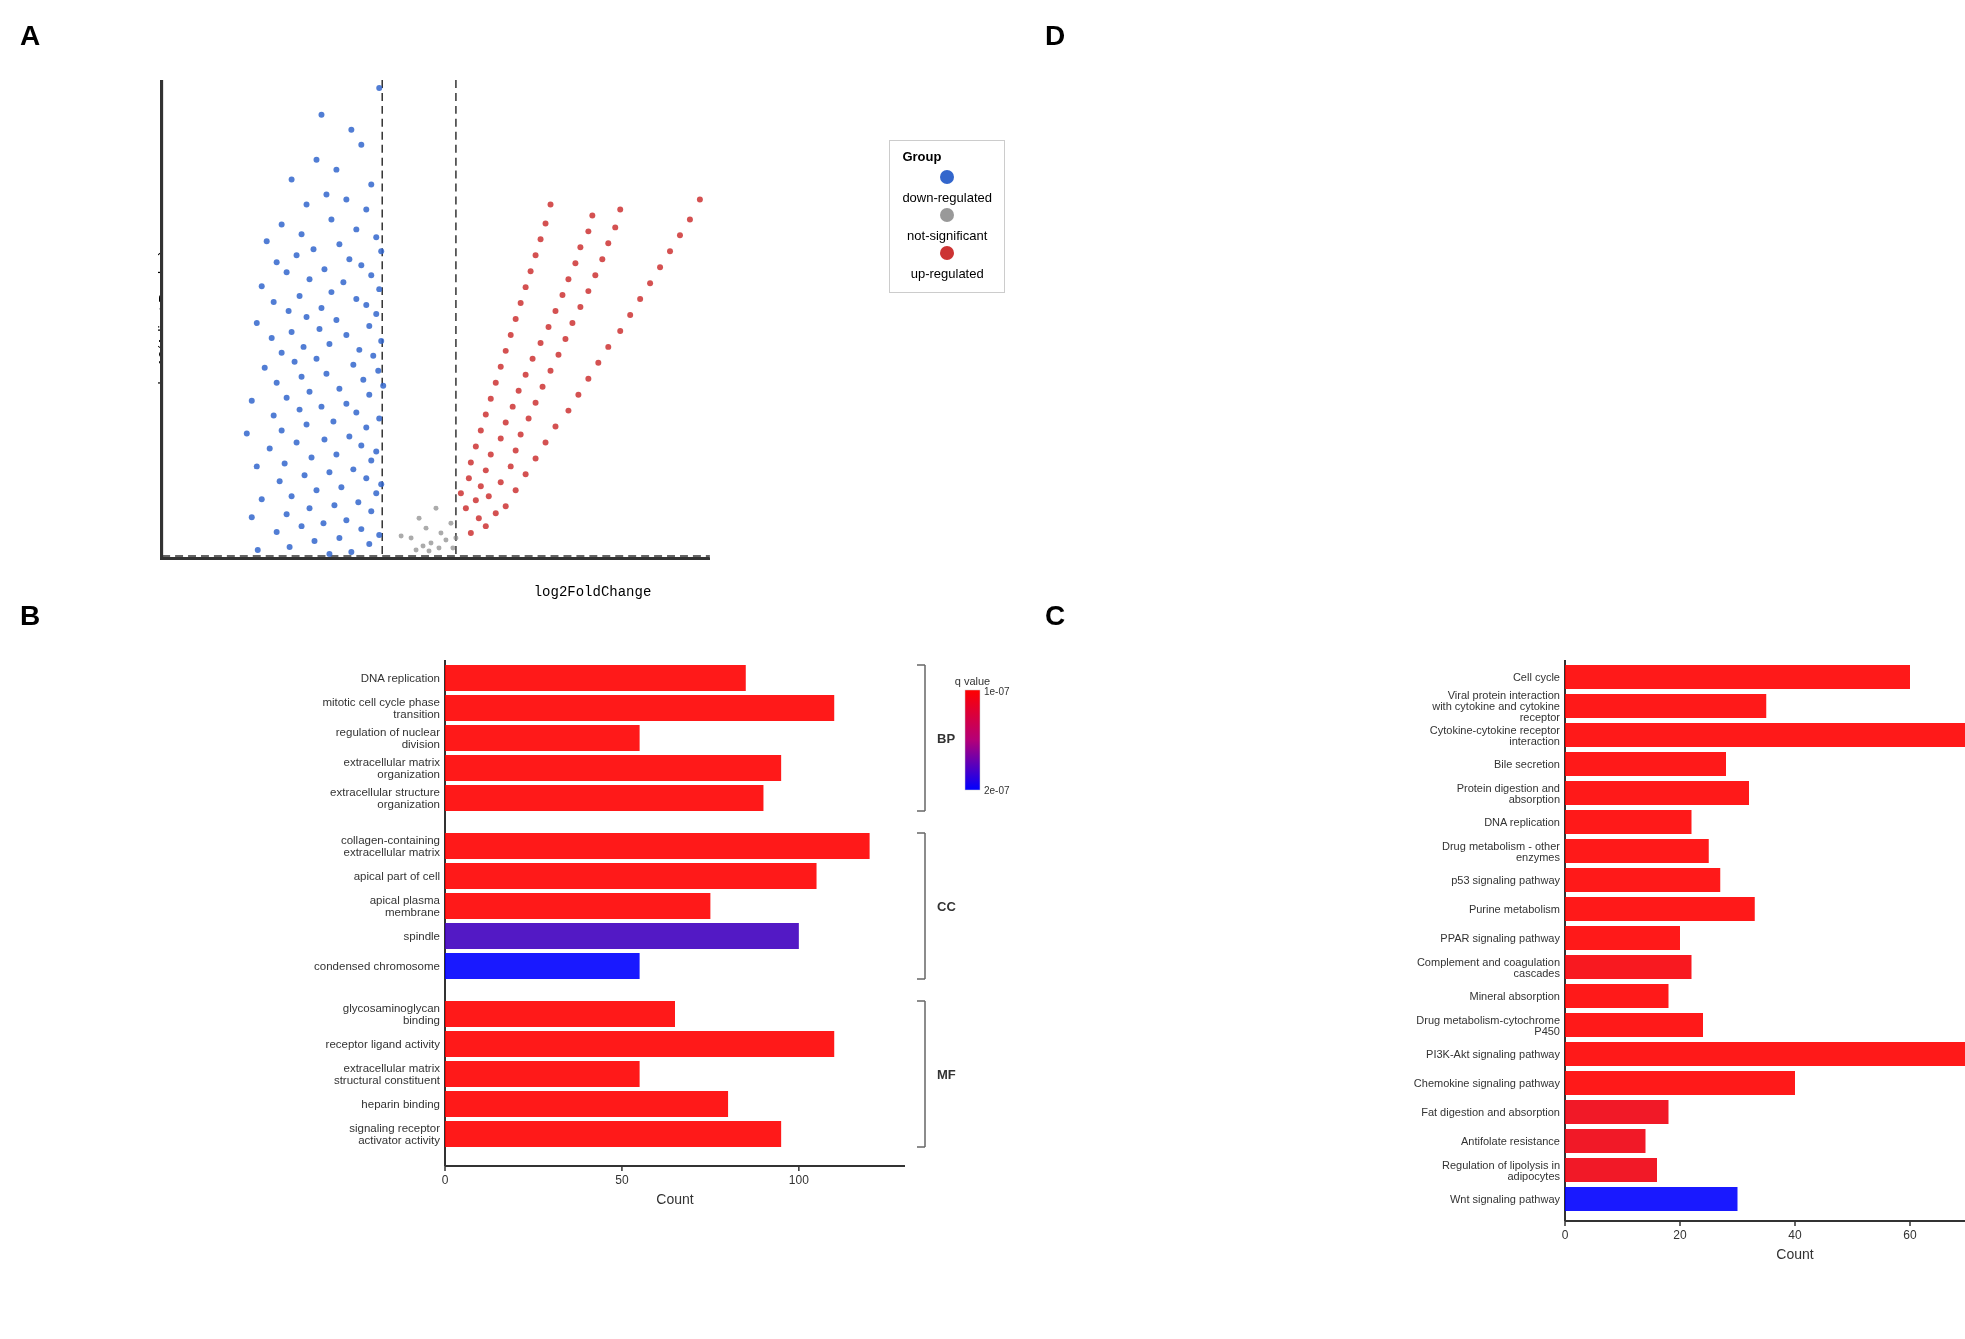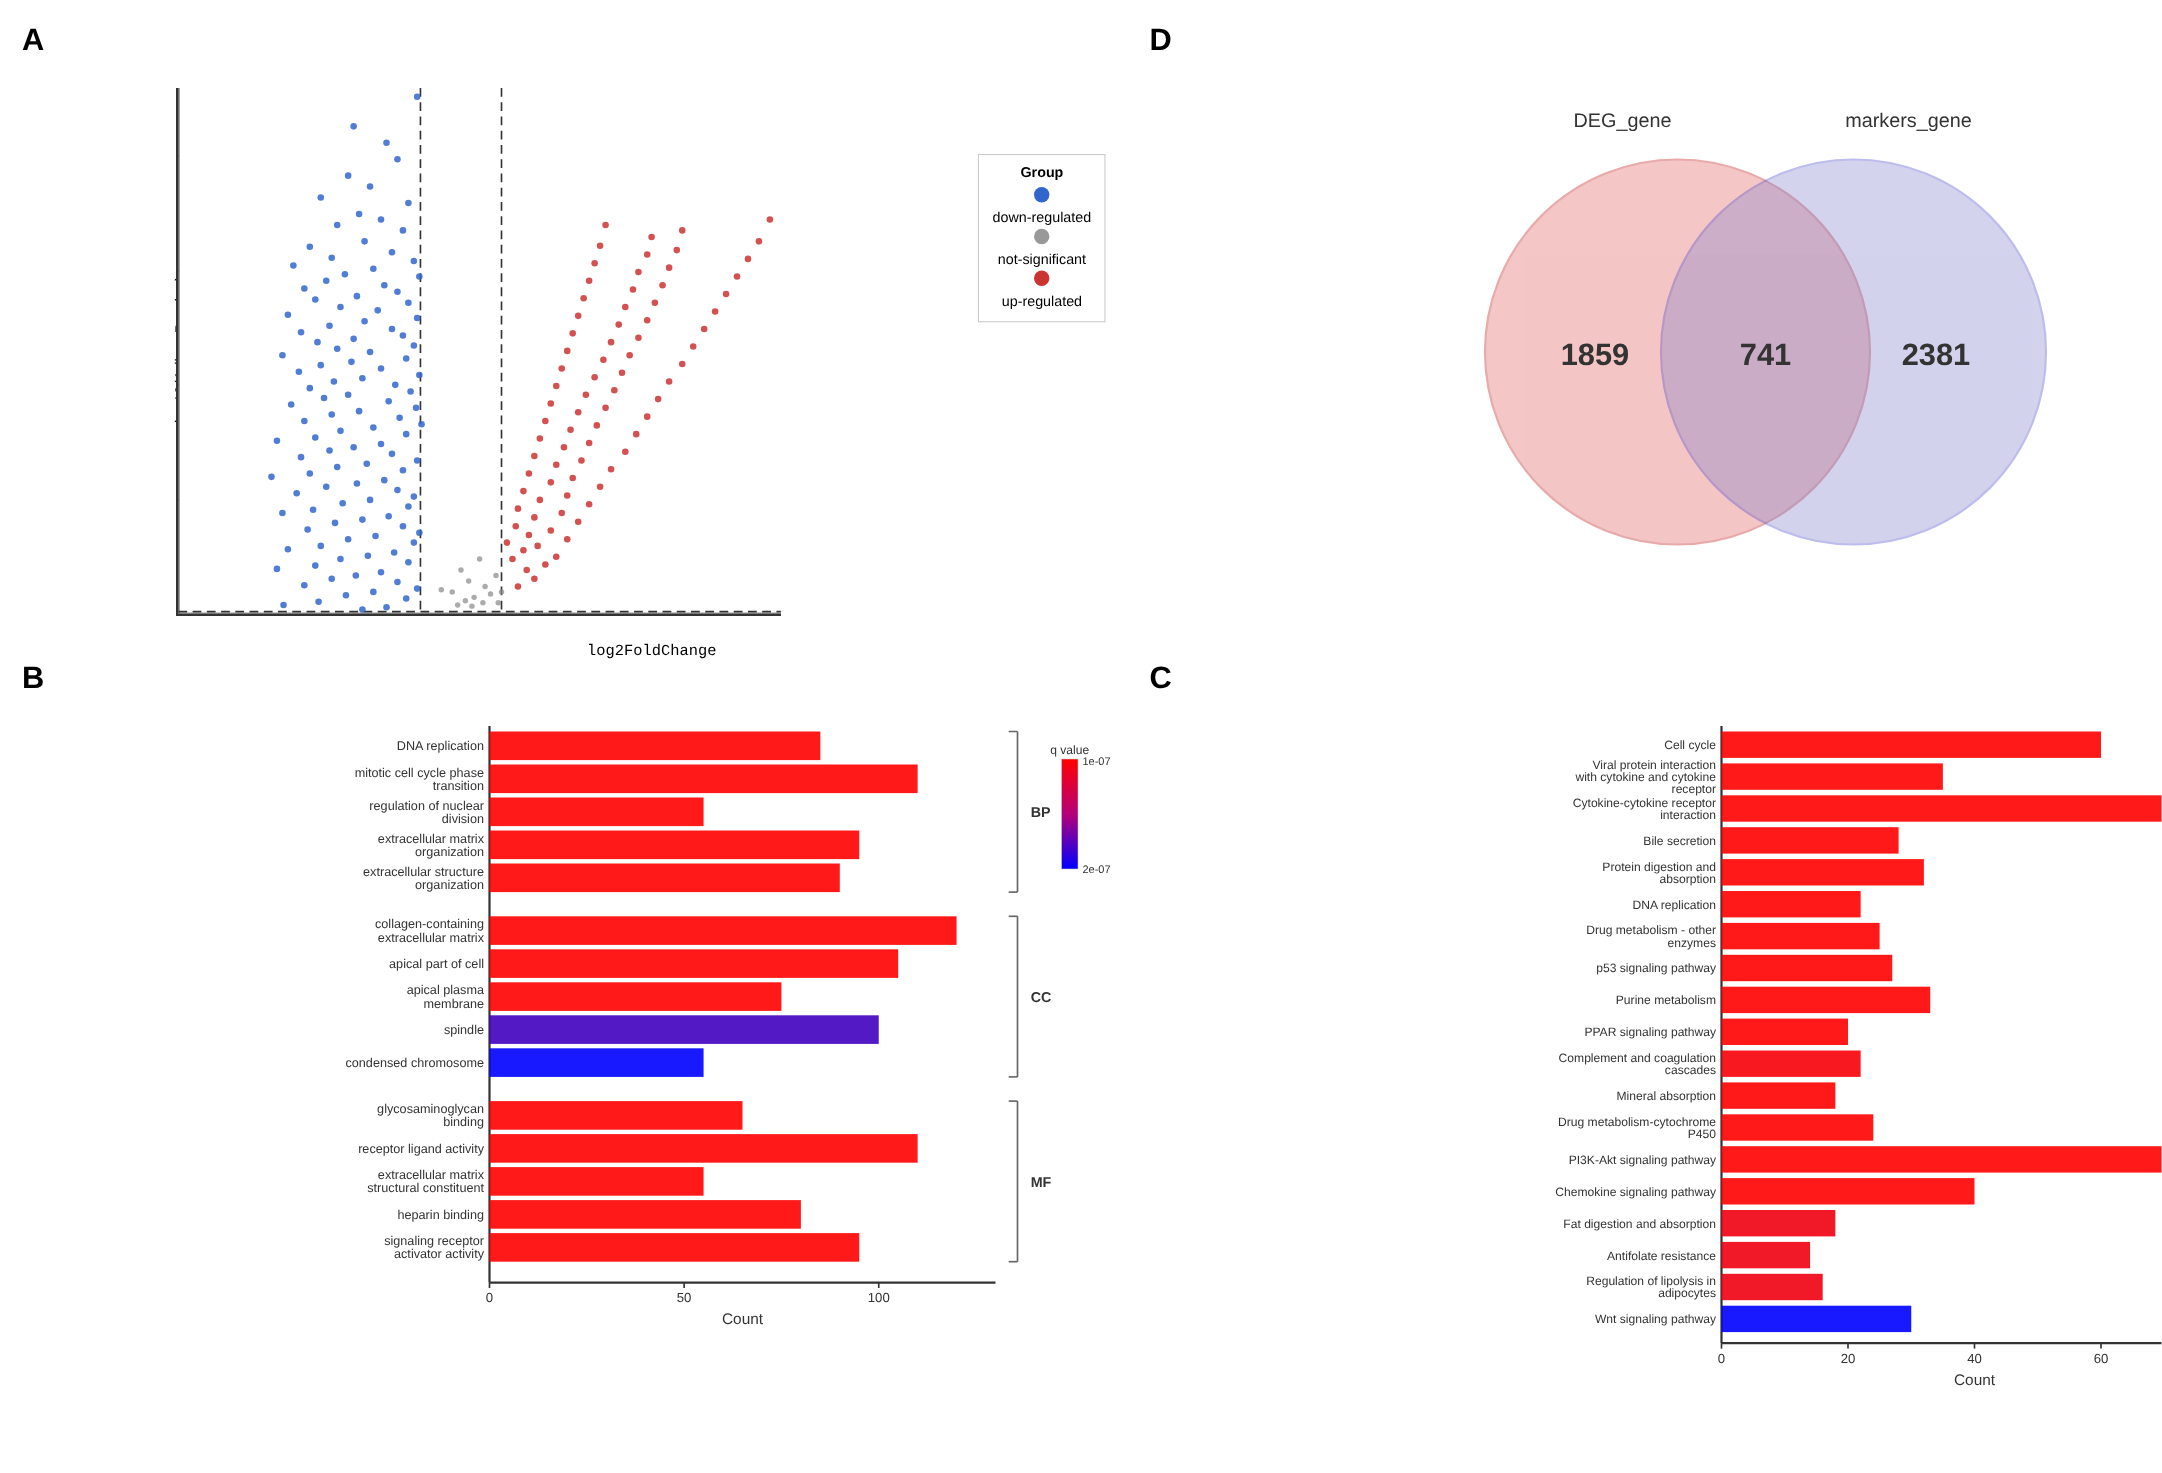--- a/index.html
+++ b/index.html
@@ -55,21 +55,20 @@
       white-space: nowrap;
     }
     .volcano-legend {
       position: absolute;
       right: 20px;
       top: 60px;
       border: 1px solid #ccc;
       padding: 8px 12px;
       font-size: 13px;
       background: white;
-      text-align: center;
     }
     .legend-title { font-weight: bold; margin-bottom: 6px; }
     .legend-item { display: flex; align-items: center; gap: 6px; margin: 3px 0; flex-direction: column; }
     .legend-dot {
       width: 14px; height: 14px; border-radius: 50%;
     }
     
     .panel-d {
       position: relative;
       padding: 20px;
@@ -375,35 +374,20 @@
         <div class="legend-item">
           <div class="legend-dot" style="background:#CC3333;"></div>
           <span>up-regulated</span>
         </div>
       </div>
     </div>
   </div>
 
   <div class="panel-d">
     <span class="panel-label">D</span>
-    <div class="venn-container">
-      <svg width="700" height="480" viewBox="0 0 700 480" xmlns="http://www.w3.org/2000/svg">
-
-        <circle cx="270" cy="250" r="175" fill="#e88080" opacity="0.45" stroke="#cc4444" stroke-width="2"></circle>
-
-        <circle cx="430" cy="250" r="175" fill="#8080cc" opacity="0.35" stroke="#4444cc" stroke-width="2"></circle>
-
-        <text x="220" y="45" font-size="18" text-anchor="middle" fill="#333" font-weight="normal">DEG_gene</text>
-        <text x="480" y="45" font-size="18" text-anchor="middle" fill="#333" font-weight="normal">markers_gene</text>
-
-        <text x="195" y="262" font-size="28" text-anchor="middle" fill="#333" font-weight="bold">1859</text>
-        <text x="350" y="262" font-size="28" text-anchor="middle" fill="#333" font-weight="bold">741</text>
-        <text x="505" y="262" font-size="28" text-anchor="middle" fill="#333" font-weight="bold">2381</text>
-      </svg>
-    </div>
   </div>
 
   <div class="panel-b" style="position:relative;">
     <span class="panel-label">B</span>
     <div id="go-chart" style="position:relative; margin-top:30px;"><svg width="785" height="566" xmlns="http://www.w3.org/2000/svg">
           <line x1="205" y1="0" x2="205" y2="506" stroke="#333" stroke-width="2"></line>
           <line x1="205" y1="506" x2="665" y2="506" stroke="#333" stroke-width="2"></line>
           <line x1="205" y1="506" x2="205" y2="511" stroke="#333" stroke-width="1.5"></line>
           <text x="205" y="524" font-size="12" text-anchor="middle" fill="#333">0</text>
           <line x1="381.9230769230769" y1="506" x2="381.9230769230769" y2="511" stroke="#333" stroke-width="1.5"></line>

